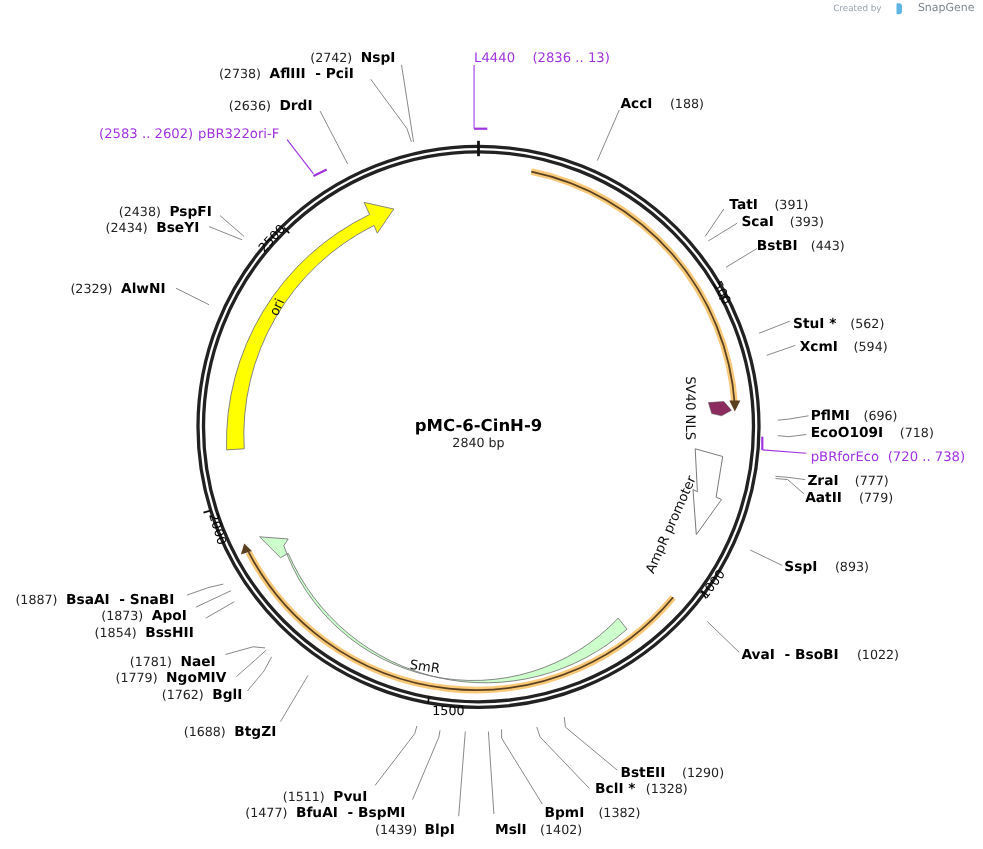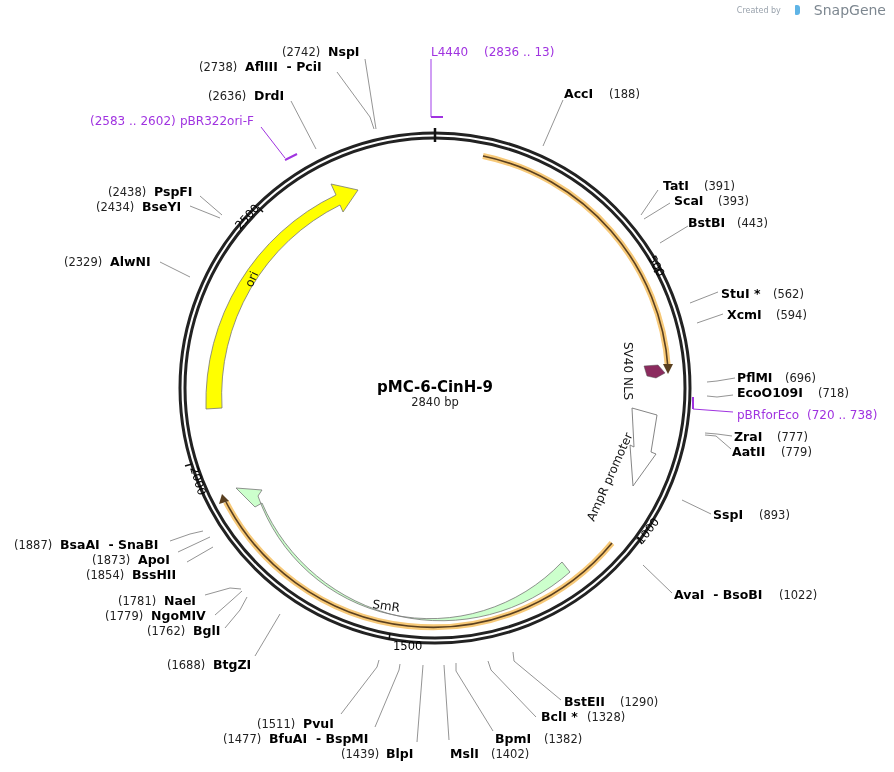--- a/index.html
+++ b/index.html
@@ -1,20 +1,20 @@
 <!DOCTYPE html>
 <html><head>
 <meta charset="utf-8">
 <style>
   html, body { margin: 0; padding: 0; background: #ffffff; }
   body { width: 894px; height: 772px; position: relative; overflow: hidden; font-family: "DejaVu Sans", sans-serif; }
   #map { position: absolute; left: 0; top: 0; }
   .credit { position: absolute; right: 8px; top: 2px; font-size: 8px; color: #9aa3ad; display: flex; align-items: center; gap: 14px; }
   .credit .logo-mark { display: inline-block; width: 5px; height: 10px; background: #5fb4e6; border-radius: 1px 3px 3px 1px; }
-  .credit .brand { font-size: 14px; color: #7d8790; }
+  .credit .brand { font-size: 10px; color: #7d8790; }
   .site-name { font-weight: bold; font-size: 12.5px; fill: #000; }
   .site-pos { font-size: 11.5px; fill: #222; }
   .primer { font-size: 12px; fill: #a033e0; }
   .title { font-weight: bold; font-size: 15px; fill: #000; }
   .sub { font-size: 11.5px; fill: #222; }
   .tick { font-size: 11.5px; fill: #000; }
   .flabel { font-size: 12px; fill: #111; }
 </style>
 </head>
 <body>

